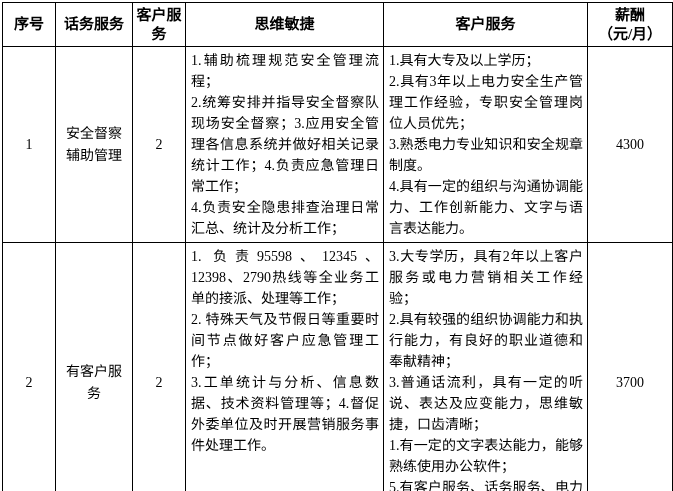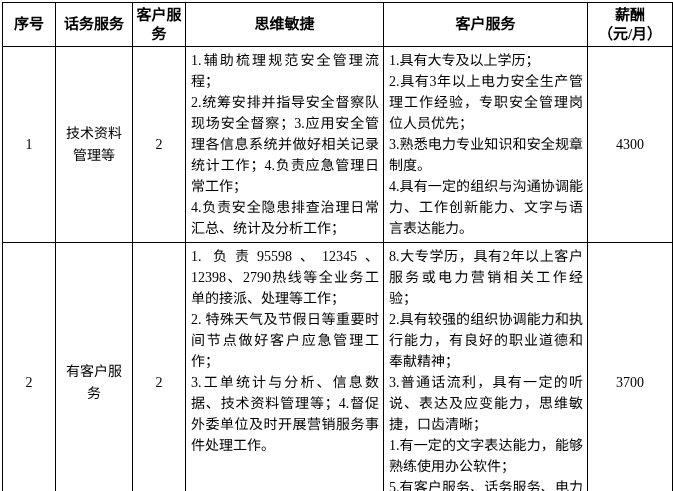--- a/index.html
+++ b/index.html
@@ -76,21 +76,21 @@
       <th>
         <div>薪酬</div>
         <div>（元/月）</div>
       </th>
     </tr>
   </thead>
   <tbody>
     <tr class="r1">
       <td class="c">1</td>
       <td class="c">
-        <div class="pos">技术资料管理等</div>
+        <div class="pos">安全督察辅助管理</div>
       </td>
       <td class="c">2</td>
       <td class="t">
         <p>1.辅助梳理规范安全管理流程；</p>
         <p>2.统筹安排并指导安全督察队现场安全督察；3.应用安全管理各信息系统并做好相关记录统计工作；4.负责应急管理日常工作；</p>
         <p>4.负责安全隐患排查治理日常汇总、统计及分析工作；</p>
       </td>
       <td class="t">
         <p>1.具有大专及以上学历；</p>
         <p>2.具有3年以上电力安全生产管理工作经验，专职安全管理岗位人员优先；</p>
@@ -104,21 +104,21 @@
       <td class="c">
         <div class="pos">有客户服务</div>
       </td>
       <td class="c">2</td>
       <td class="t">
         <p>1. 负责95598、12345、12398、2790热线等全业务工单的接派、处理等工作；</p>
         <p>2. 特殊天气及节假日等重要时间节点做好客户应急管理工作；</p>
         <p>3.工单统计与分析、信息数据、技术资料管理等；4.督促外委单位及时开展营销服务事件处理工作。</p>
       </td>
       <td class="t">
-        <p>8.大专学历，具有2年以上客户服务或电力营销相关工作经验；</p>
+        <p>3.大专学历，具有2年以上客户服务或电力营销相关工作经验；</p>
         <p>2.具有较强的组织协调能力和执行能力，有良好的职业道德和奉献精神；</p>
         <p>3.普通话流利，具有一定的听说、表达及应变能力，思维敏捷，口齿清晰；</p>
         <p>1.有一定的文字表达能力，能够熟练使用办公软件；</p>
         <p>5.有客户服务、话务服务、电力岗位等工作经验者优先</p>
       </td>
       <td class="c">3700</td>
     </tr>
 
   </tbody>
 </table>

